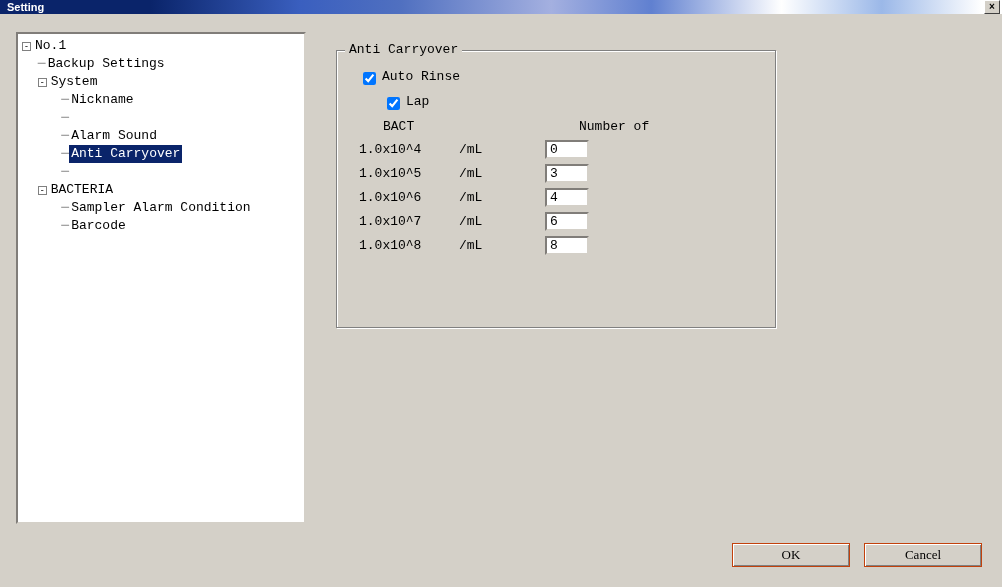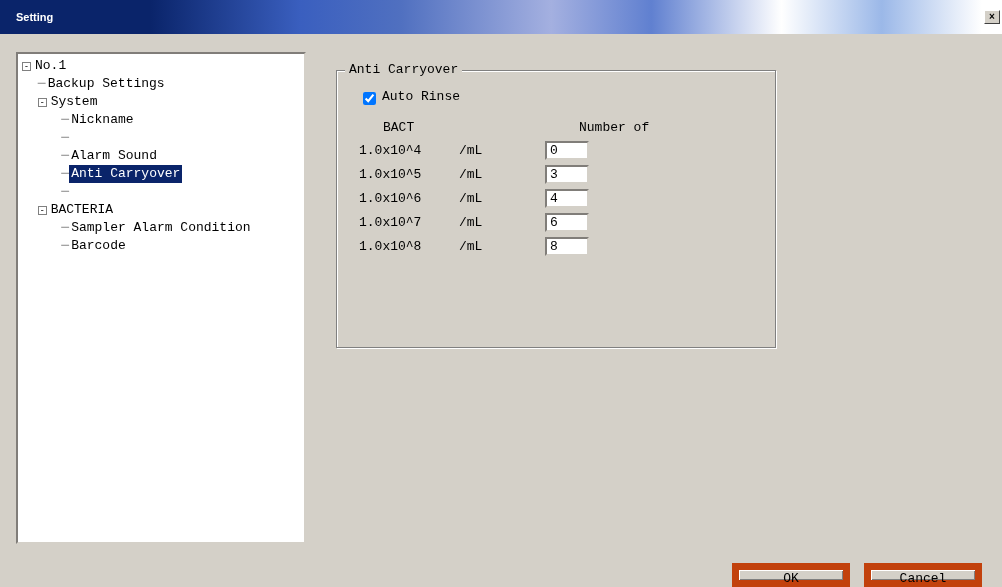--- a/index.html
+++ b/index.html
@@ -6,26 +6,26 @@
   html, body { margin: 0; padding: 0; }
   body {
     font-family: "Courier New", monospace;
     font-size: 13px;
     background: #d4d0c8;
     width: 1002px;
     height: 587px;
     overflow: hidden;
   }
   .titlebar {
-    height: 34px;
+    height: 14px;
     background: linear-gradient(to right, #0a246a 0%, #0a246a 15%, #3a5fbf 30%, #5070c0 40%, #a4b0e0 55%, #6080d0 65%, #ffffff 78%, #9bb8e8 88%, #ffffff 98%);
     display: flex;
     align-items: center;
     justify-content: space-between;
-    padding-left: 16px;
+    padding-left: 7px;
   }
   .titlebar-text {
     color: #fff;
     font-family: Tahoma, sans-serif;
     font-size: 11px;
     font-weight: bold;
   }
   .close-btn {
     width: 16px;
     height: 14px;
@@ -135,21 +135,21 @@
     margin-bottom: 6px;
   }
   .chk-row.indent { margin-left: 24px; }
   .chk {
     width: 13px;
     height: 13px;
     margin-right: 6px;
   }
   .cols-header {
     display: flex;
-    margin-top: 12px;
+    margin-top: 6px;
     margin-bottom: 6px;
     gap: 13px;
   }
   .col-bact { width: 100px; margin-left: 24px; }
   .col-unit { width: 70px; }
   .col-num  { width: 120px; }
   .data-row {
     display: flex;
     align-items: center;
     margin-bottom: 5px;
@@ -170,23 +170,23 @@
     position: absolute;
     right: 20px;
     bottom: 16px;
     display: flex;
     gap: 14px;
   }
   .btn {
     width: 118px;
     height: 24px;
     background: #d4d0c8;
-    border: 7px solid #c2410c;
+    border: 1px solid #c2410c;
     box-shadow: 1px 1px 0 #fff inset, -1px -1px 0 #808080 inset;
-    font-family: Liberation Mono, monospace;
+    font-family: Liberation Serif, serif;
     font-size: 13px;
     cursor: pointer;
   }
 </style>
 </head>
 <body>
 
 <div class="titlebar">
   <span class="titlebar-text">Setting</span>
   <span class="close-btn">×</span>
@@ -249,20 +249,24 @@
     </div>
   </div>
 
   <div class="groupbox">
     <span class="groupbox-legend">Anti Carryover</span>
     <div class="gb-body">
       <div class="chk-row">
         <input type="checkbox" class="chk" checked="" style="">
         <span>Auto Rinse</span>
       </div>
+      <div class="chk-row indent">
+        <input type="checkbox" class="chk" checked="" style="">
+        <span>Lap</span>
+      </div>
 
       <div class="cols-header">
         <span class="col-bact">BACT</span>
         <span class="col-unit"></span>
         <span class="col-num">Number of</span>
       </div>
 
       <div class="data-row">
         <span class="c-bact">1.0x10^4</span>
         <span class="c-unit">/mL</span>

